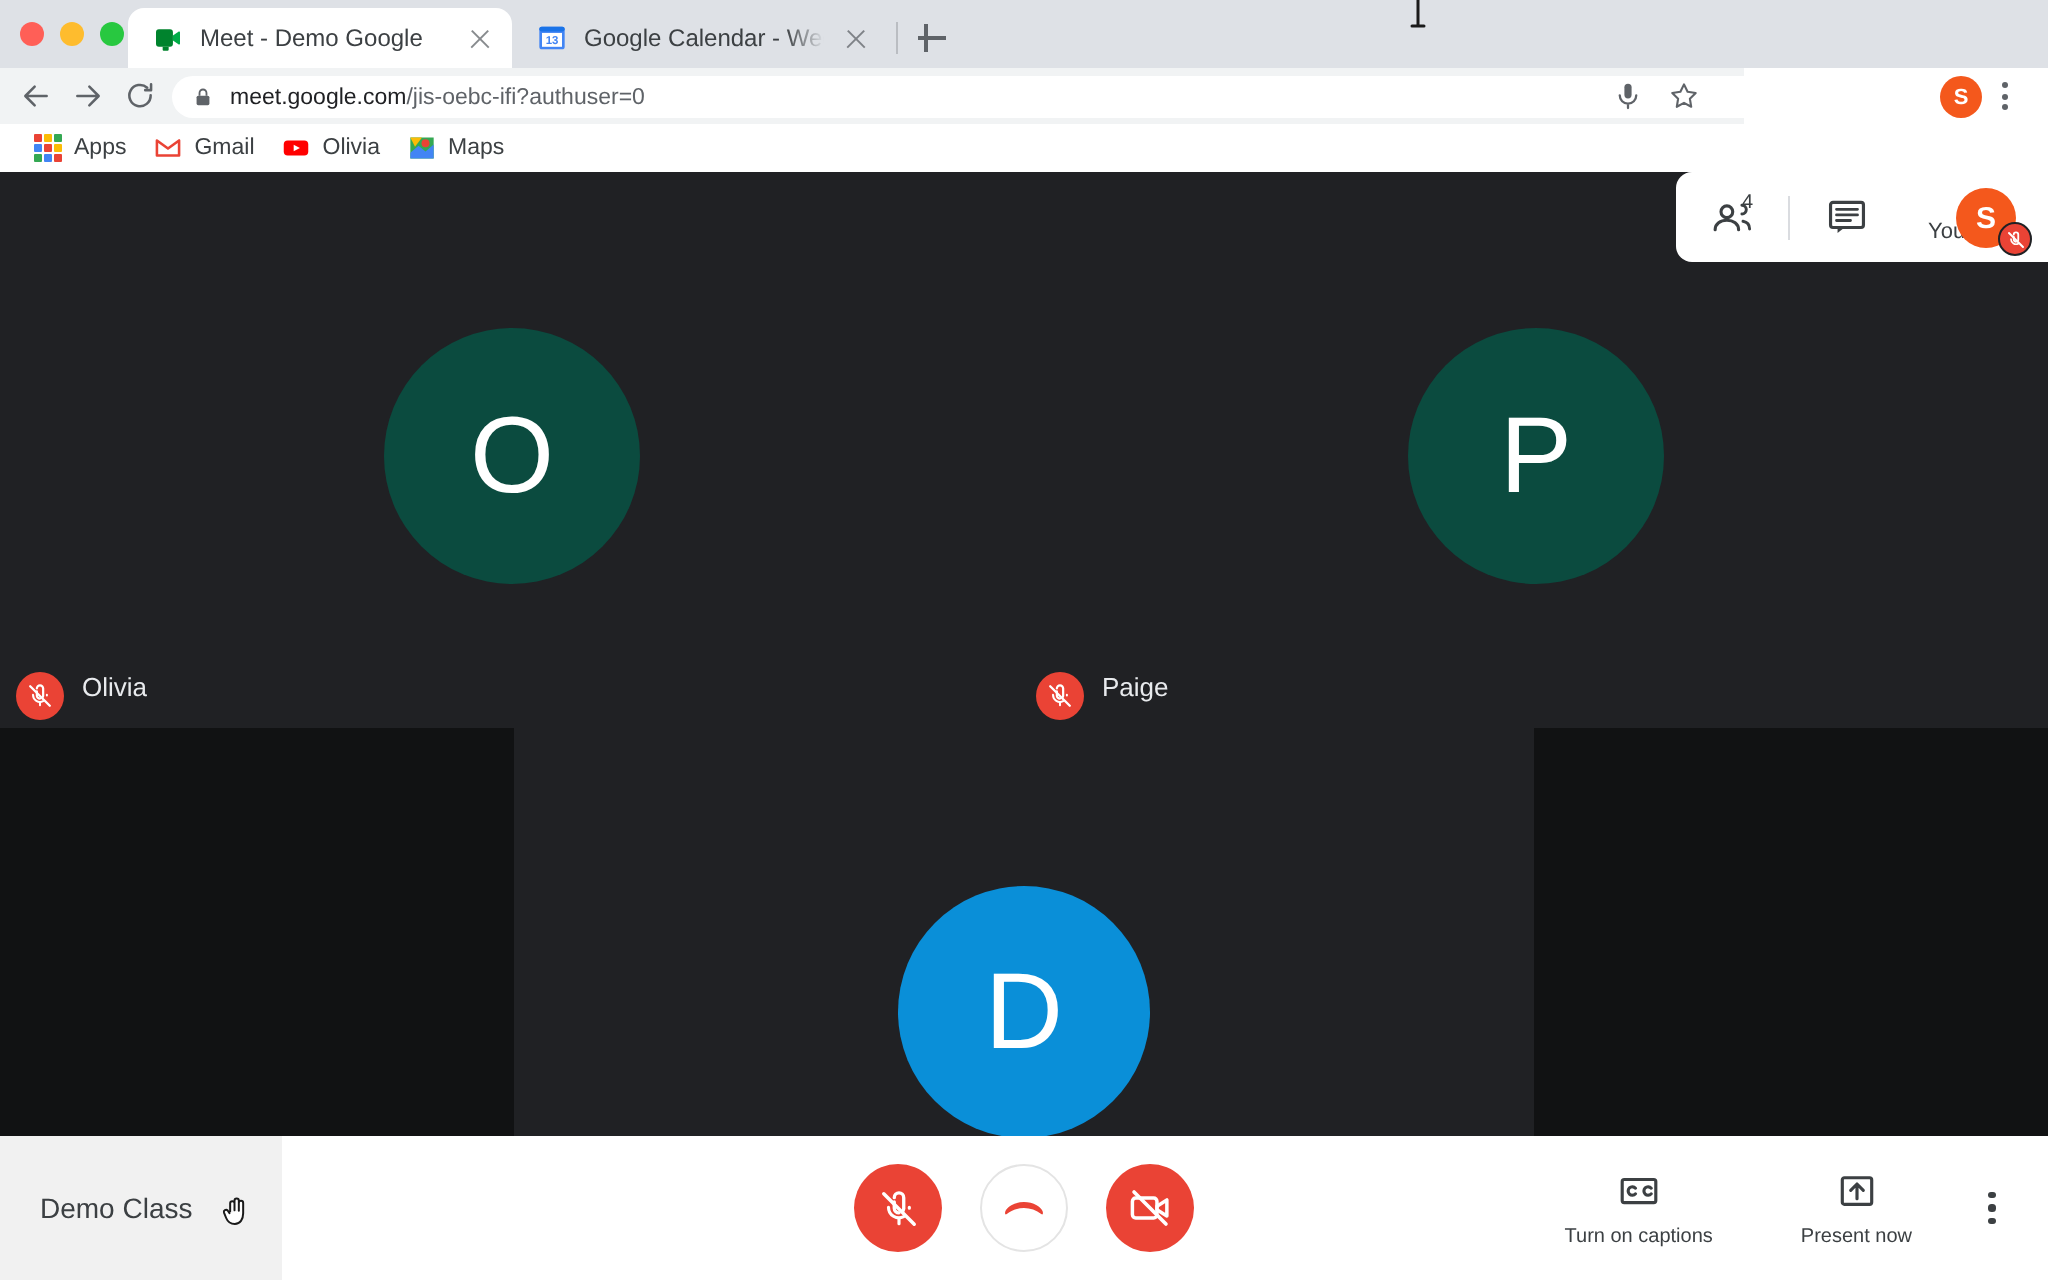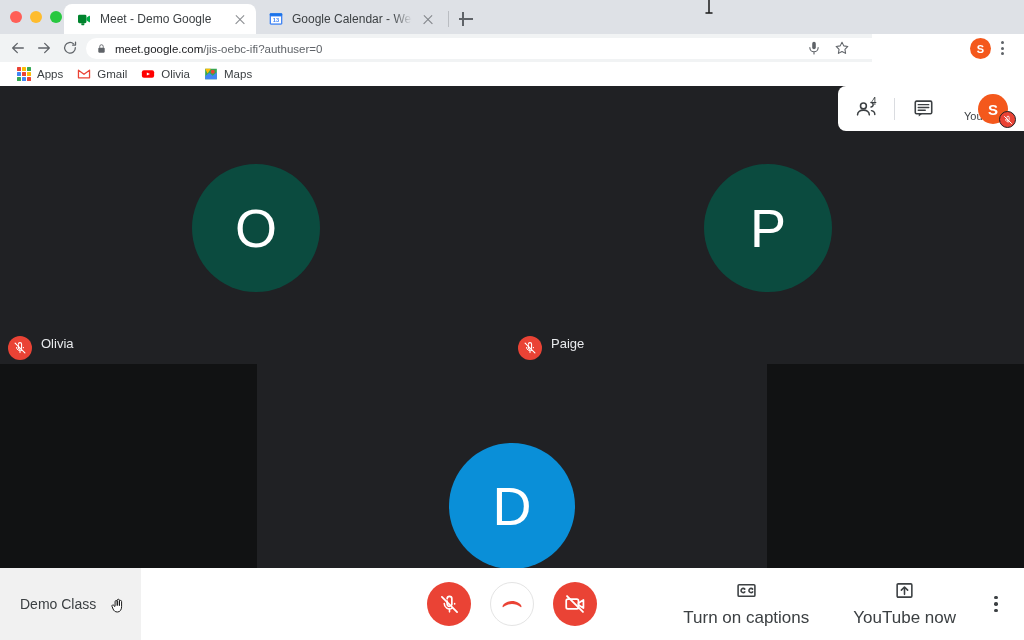--- a/index.html
+++ b/index.html
@@ -208,21 +208,21 @@
   .btn-hangup { background: #fff; border: 1px solid #e4e4e4; }
 
   .right-controls {
     position: absolute; right: 0; top: 0; height: 72px;
     display: flex; align-items: center;
   }
   .rc-item {
     display: flex; flex-direction: column; align-items: center;
     gap: 7px; padding: 0 22px;
   }
-  .rc-label { font-size: 17px; color: #3c4043; }
+  .rc-label { font-size: 10px; color: #3c4043; }
   .kebab-meet {
     width: 20px; height: 26px; margin-right: 18px; margin-left: 8px;
     display: flex; flex-direction: column; align-items: center;
     justify-content: center; gap: 3px;
   }
   .kebab-meet i {
     display: block; width: 3.5px; height: 3.5px; border-radius: 50%;
     background: #3c4043;
   }
 
@@ -445,21 +445,21 @@
           <rect x="2.4" y="5.4" width="19.2" height="13.2" rx="1.2" fill="none" stroke="#3c4043" stroke-width="1.8"></rect>
           <path d="M10 10.4a2.4 2.4 0 1 0 0 3.2M19 10.4a2.4 2.4 0 1 0 0 3.2" fill="none" stroke="#3c4043" stroke-width="1.8" stroke-linecap="round"></path>
         </svg>
         <span class="rc-label">Turn on captions</span>
       </div>
       <div class="rc-item">
         <svg viewBox="0 0 24 24" width="21" height="21">
           <rect x="3.6" y="4.4" width="16.8" height="15.2" rx="1.2" fill="none" stroke="#3c4043" stroke-width="1.8"></rect>
           <path d="M12 16.4V8.2M8.4 11.6L12 8l3.6 3.6" fill="none" stroke="#3c4043" stroke-width="1.8" stroke-linecap="round" stroke-linejoin="round"></path>
         </svg>
-        <span class="rc-label">YouTube now</span>
+        <span class="rc-label">Present now</span>
       </div>
       <div class="kebab-meet">
           <i></i>
           <i></i>
           <i></i>
         </div>
     </div>
   </div>
 
   <svg class="cursor-hand" viewBox="0 0 24 24">

